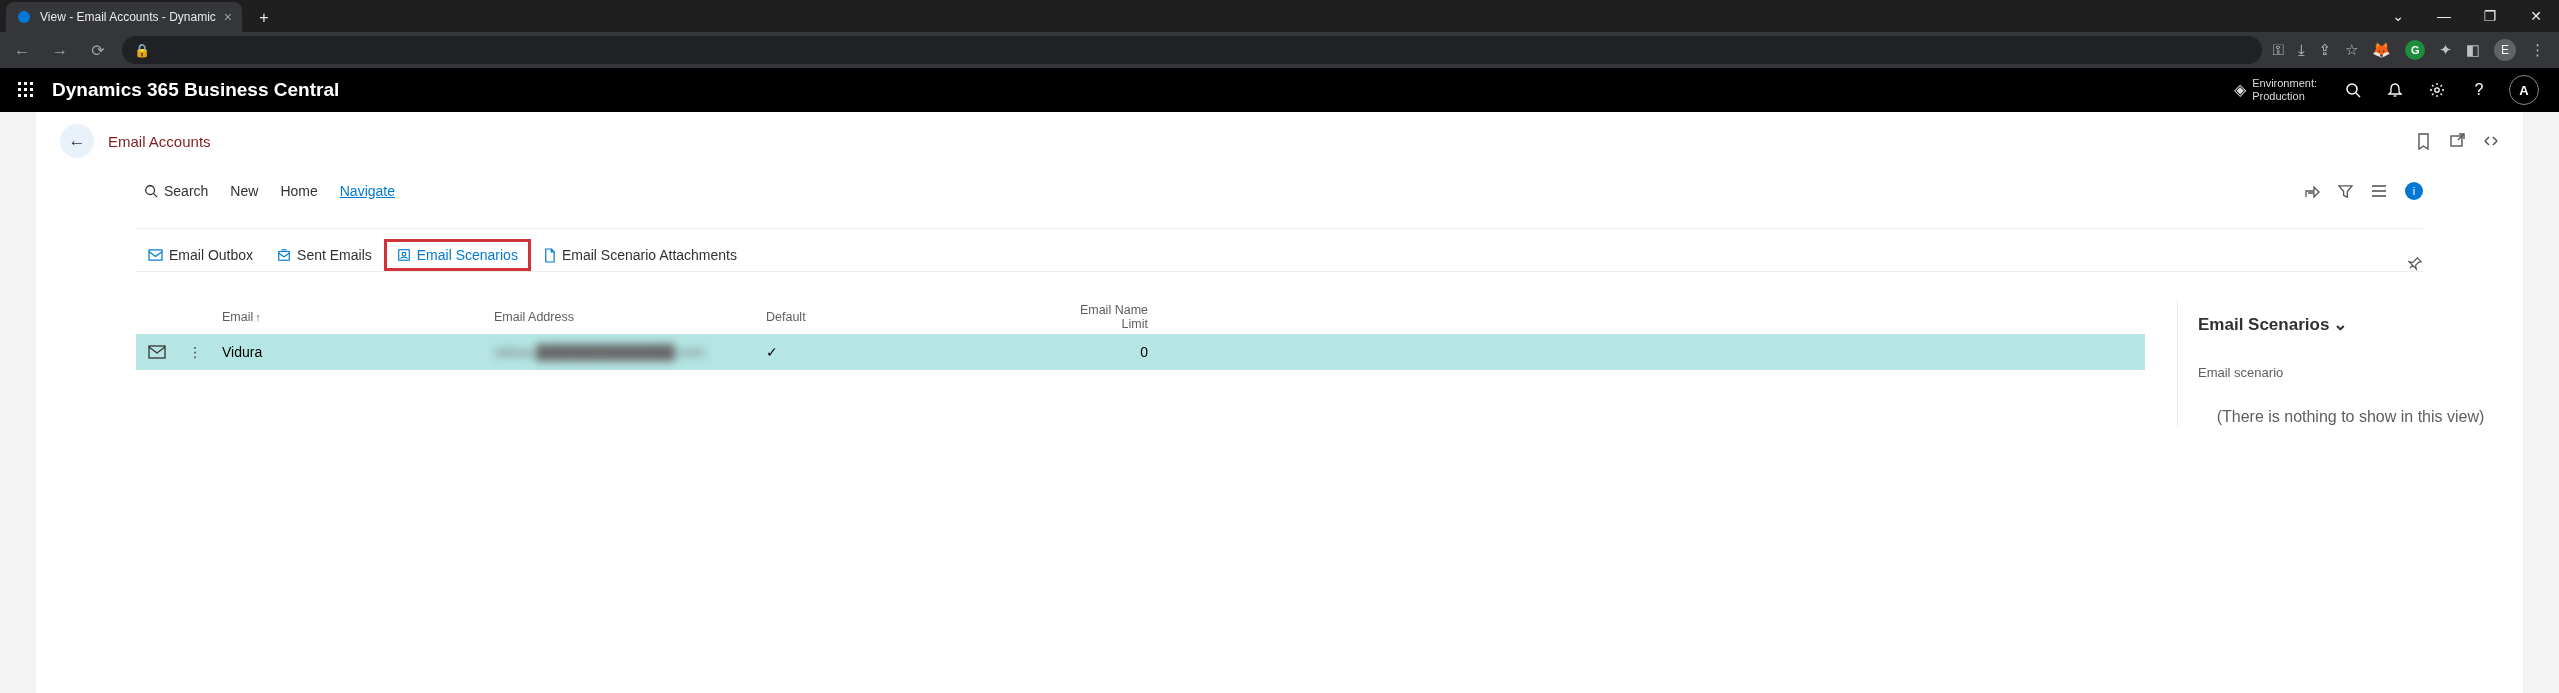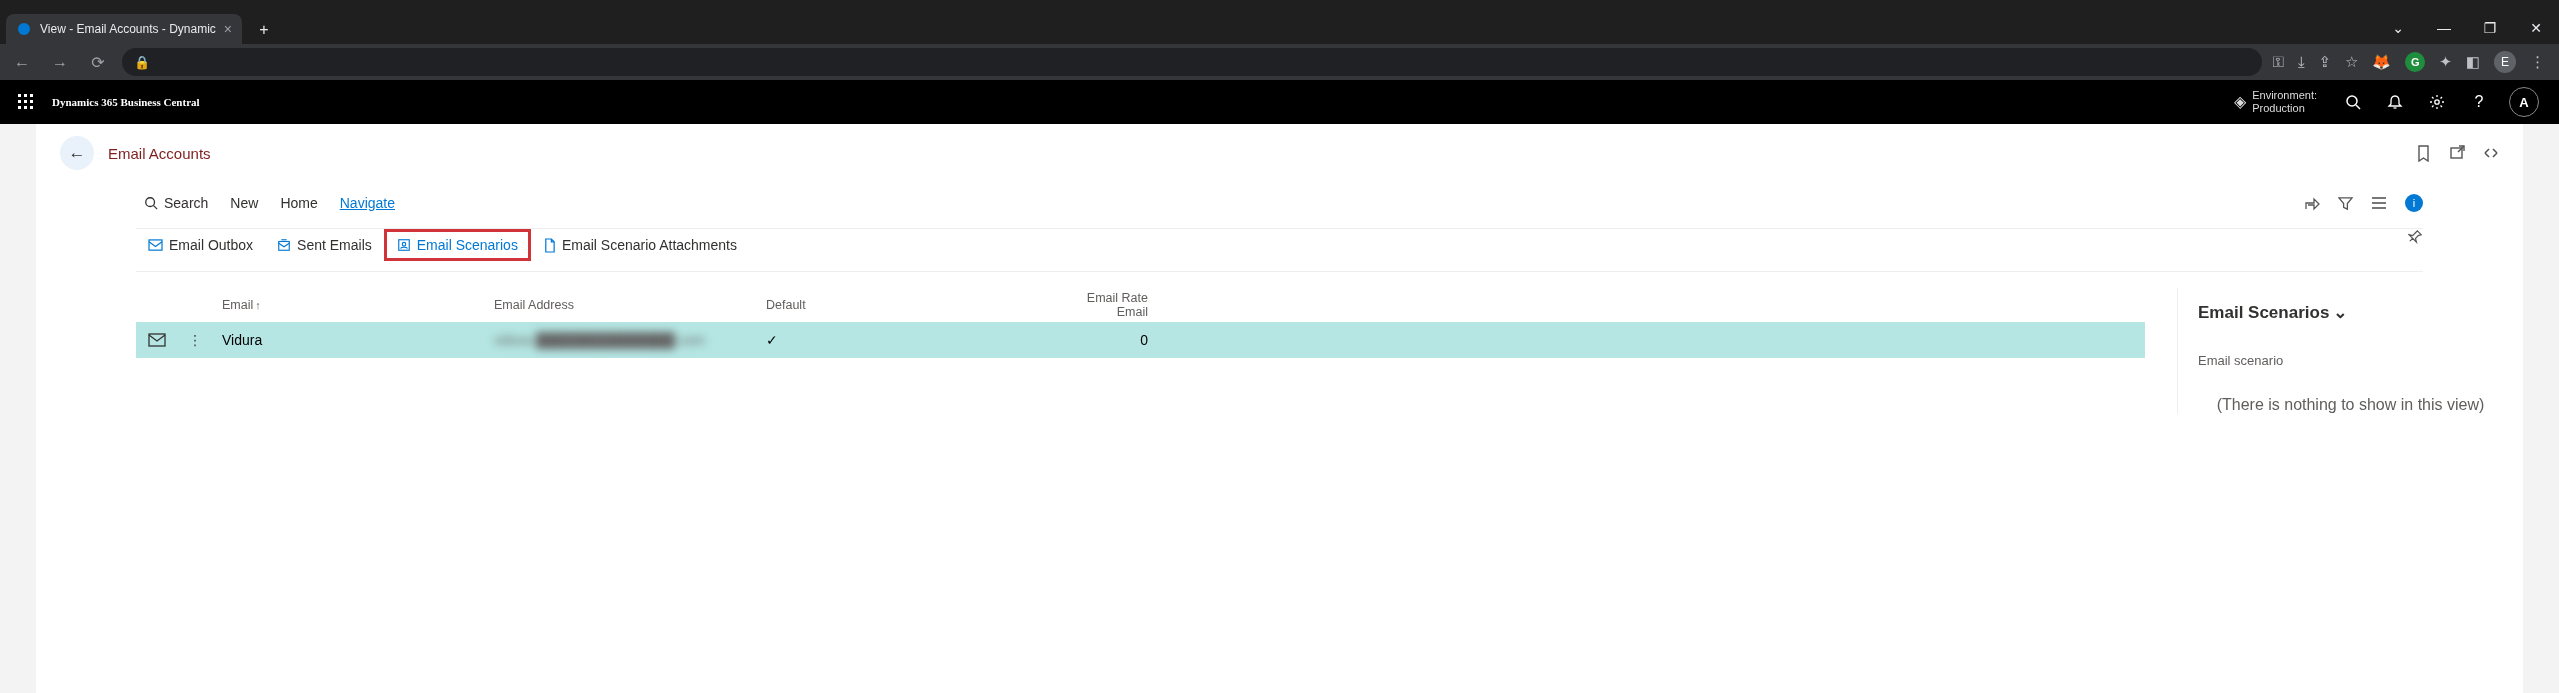--- a/index.html
+++ b/index.html
@@ -1,39 +1,39 @@
 <!DOCTYPE html>
 <html><head>
 <meta charset="utf-8">
 <style>
   * { box-sizing: border-box; margin: 0; padding: 0; font-family: "Segoe UI", Arial, sans-serif; }
   body { background: #1f1f1f; width: 2559px; height: 693px; overflow: hidden; }
 
   
-  .browser-tabs { height: 44px; background: #1f1f1f; display: flex; align-items: flex-end; }
+  .browser-tabs { height: 32px; background: #1f1f1f; display: flex; align-items: flex-end; }
   .tab { display: flex; align-items: center; background: #35363a; height: 30px; border-radius: 8px 8px 0 0; padding: 0 10px; margin-left: 6px; min-width: 200px; color: #e8eaed; font-size: 12px; gap: 8px; }
   .tab .favicon { width: 16px; height: 16px; display: inline-flex; align-items: center; justify-content: center; }
   .tab .close { margin-left: auto; font-size: 14px; color: #9aa0a6; }
   .newtab { color: #e8eaed; width: 28px; height: 28px; display: flex; align-items: center; justify-content: center; font-size: 16px; margin-left: 8px; }
   .window-controls { margin-left: auto; display: flex; }
   .window-controls .wc { width: 46px; height: 32px; display: flex; align-items: center; justify-content: center; color: #e8eaed; font-size: 14px; }
 
   .addr-bar { height: 36px; background: #35363a; display: flex; align-items: center; padding: 0 8px; gap: 10px; }
   .nav-btn { width: 28px; height: 28px; display: flex; align-items: center; justify-content: center; color: #9aa0a6; }
   .url-box { flex: 1; background: #202124; height: 28px; border-radius: 14px; display: flex; align-items: center; padding: 0 12px; color: #bdc1c6; font-size: 13px; gap: 8px; }
   .url-box .lock { color: #9aa0a6; }
   .ext-icons { display: flex; align-items: center; gap: 14px; color: #bdc1c6; font-size: 15px; padding-right: 6px;}
   .ext-icons .avatar { width: 22px; height: 22px; border-radius: 50%; background: #5f6368; color: #fff; display: flex; align-items: center; justify-content: center; font-size: 12px;}
   .ext-fox { color: #f58220; }
   .ext-g { width:20px;height:20px;border-radius:50%;background:#1e8e3e;color:#fff;display:flex;align-items:center;justify-content:center;font-size:11px;font-weight:bold;}
 
   
   .app-header { height: 44px; background: #000; display: flex; align-items: center; padding: 0 10px; color: #fff; }
   .waffle { width: 32px; height: 32px; display: flex; align-items: center; justify-content: center; }
-  .app-title { font-size: 11px; font-weight: 600; margin-left: 10px; font-family: Liberation Serif, serif; }
+  .app-title { font-size: 19px; font-weight: 600; margin-left: 10px; }
   .env-box { margin-left: auto; display: flex; align-items: center; gap: 6px; font-size: 11px; color: #ddd; line-height: 1.2; }
   .env-box .env-icon { font-size: 16px; }
   .hdr-icons { display: flex; align-items: center; gap: 18px; margin-left: 24px; padding-right: 10px;}
   .hdr-icons .hicon { width: 24px; height: 24px; display: flex; align-items: center; justify-content: center; color: #fff; font-size: 16px;}
   .hdr-avatar { width: 30px; height: 30px; border-radius: 50%; border: 1px solid #888; display: flex; align-items: center; justify-content: center; font-size: 13px; font-weight: 600; }
 
   
   .content-bg { background: #f3f3f3; height: calc(693px - 32px - 36px - 44px); padding: 0 36px; }
   .page-panel { background: #fff; height: 100%; position: relative; }
 
@@ -41,21 +41,21 @@
   .back-circle { width: 34px; height: 34px; border-radius: 50%; background: #e9f2fa; display: flex; align-items: center; justify-content: center; color: #333; font-size: 17px; margin-right: 14px;}
   .page-title { font-size: 15px; color: #7f1d1d; }
   .page-header-actions { margin-left: auto; display: flex; gap: 18px; color: #555; font-size: 15px;}
 
   .toolbar-row { display: flex; align-items: center; height: 42px; padding: 0 100px 0 108px; border-bottom: none; }
   .toolbar-row .titem { display: flex; align-items: center; gap: 6px; font-size: 14px; color: #323130; margin-right: 22px; cursor: pointer; justify-content: center; }
   .toolbar-row .titem.active { color: #0078d4; text-decoration: underline; }
   .toolbar-right { margin-left: auto; display: flex; gap: 18px; color: #555; font-size: 15px; align-items: center;}
   .info-badge { width: 18px; height: 18px; border-radius: 50%; background: #0078d4; color: #fff; font-size: 11px; display: flex; align-items: center; justify-content: center;}
 
-  .subtoolbar { display: flex; align-items: flex-start; height: 44px; margin: 4px 100px; border-top: 1px solid #eee; border-bottom: 1px solid #eee; position: relative;}
+  .subtoolbar { display: flex; align-items: flex-end; height: 44px; margin: 16px 100px; border-top: 1px solid #eee; border-bottom: 1px solid #eee; position: relative;}
   .subitem { display: flex; align-items: center; gap: 6px; font-size: 14px; color: #323130; padding: 0 12px; height: 32px; cursor: pointer;}
   .subitem .sicon { color: #0078d4; font-size: 14px; }
   .subitem.highlighted { border: 3px solid #d13438; color: #0078d4; padding: 0 10px;}
   .subtoolbar .pin-right { margin-left: auto; color: #555; }
 
   .data-area { display: flex; padding: 12px 0 0 0; }
   .table-wrap { flex: 1; padding: 0 0 0 100px; }
   .thead { display: flex; font-size: 12.5px; color: #605e5c; height: 34px; align-items: center; }
   .col-icon { width: 86px; }
   .col-name { width: 272px; }
@@ -283,21 +283,21 @@
 
     <div class="data-area">
       <div class="table-wrap">
         <div class="thead">
           <div class="col-icon"></div>
           <div class="col-name">
             <span>Email</span><span class="sort-arrow">↑</span>
           </div>
           <div class="col-email">Email Address</div>
           <div class="col-default">Default</div>
-          <div class="col-rate">Email Rate Email</div>
+          <div class="col-rate">Email Name Limit</div>
         </div>
 
         <div class="trow">
           <div class="col-icon">
             <span>
               <svg width="18" height="14" viewBox="0 0 18 14" fill="none" stroke="#333" stroke-width="1.3">
                   <rect x="1" y="1" width="16" height="12"></rect>
                   <path d="M1 2 L9 8 L17 2"></path>
                 </svg>
             </span>

